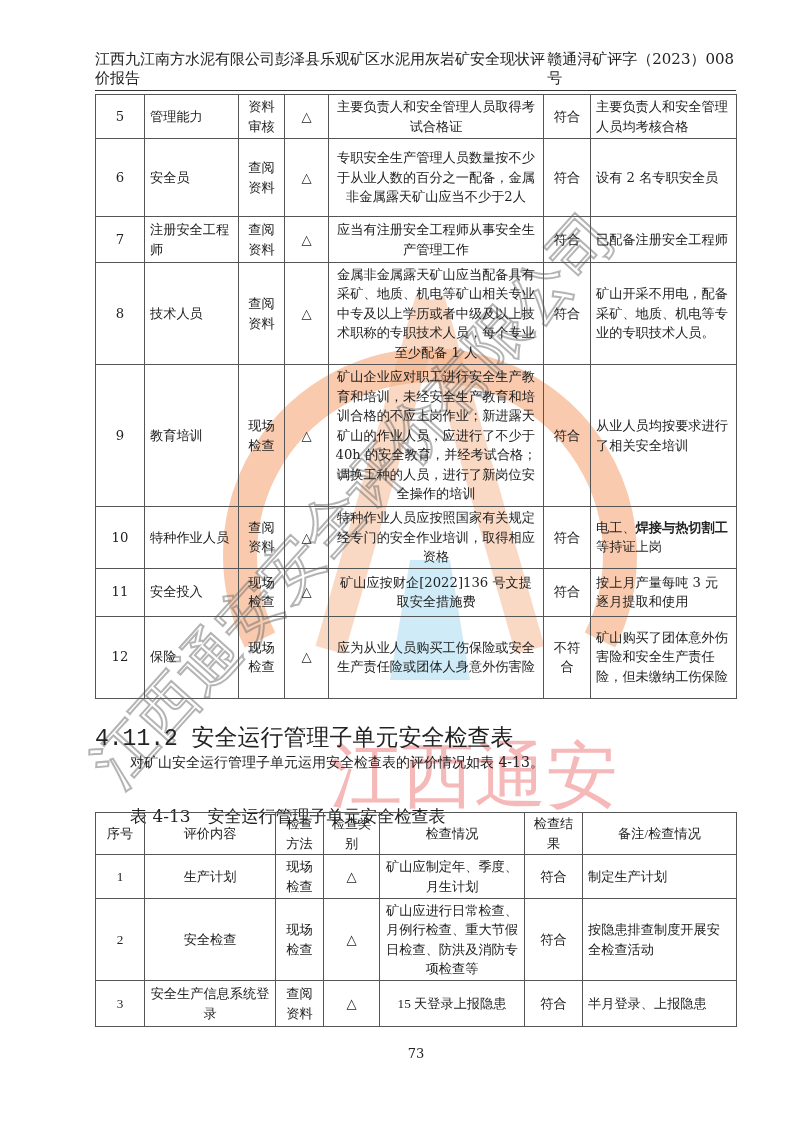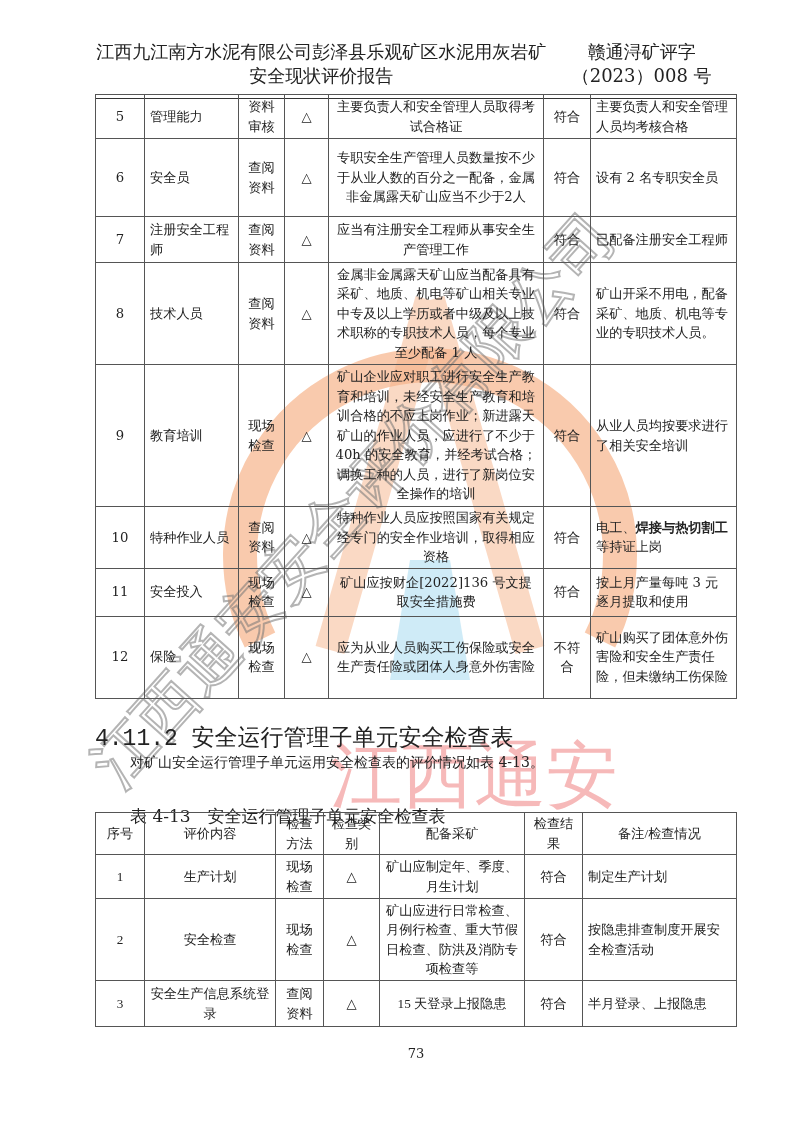--- a/index.html
+++ b/index.html
@@ -1,19 +1,19 @@
 <!DOCTYPE html>
 <html><head>
 <meta charset="utf-8">
 <style>
   html, body { margin:0; padding:0; background:#ffffff; }
   body { width:800px; height:1130px; position:relative; overflow:hidden;
          font-family: "DejaVu Serif", "Liberation Serif", serif; color:#222; }
   .header { position:absolute; left:95px; top:66px; width:641px; height:22px;
-            border-bottom:1px solid #333; font-size:18px; display:flex; justify-content:space-between; align-items:flex-end; padding-bottom:10px;text-align:center; }
+            border-bottom:1px solid #333; font-size:15px; display:flex; justify-content:space-between; align-items:flex-end; padding-bottom:2px; }
   table { border-collapse:collapse; position:absolute; left:95px; table-layout:fixed; }
   td { border:1.3px solid #555; font-size:13.2px; line-height:19.5px; padding:1px 5px; vertical-align:middle; }
   td.c { text-align:center; }
   td.l { text-align:left; }
   .bold { font-weight:bold; font-family:"DejaVu Sans","Liberation Sans",sans-serif; }
   .section-title { position:absolute; left:95px; top:722px; font-size:23px; font-family:Liberation Mono, monospace; }
   .para { position:absolute; left:130px; top:754px; font-size:14px; }
   .caption { position:absolute; left:130px; top:786px; font-size:17px;margin-top:19px; }
   .page-num { position:absolute; left:16px; width:800px; top:1046px; text-align:center; font-size:13px; }
   .wm { position:absolute; pointer-events:none; }
@@ -136,21 +136,21 @@
       <col style="width:145px">
       <col style="width:58px">
       <col style="width:154px">
     </colgroup>
   <thead id="t2head">
       <tr style="height: 42px;">
         <td class="c">序号</td>
         <td class="c">评价内容</td>
         <td class="c">检查方法</td>
         <td class="c">检查类别</td>
-        <td class="c">配备采矿</td>
+        <td class="c">检查情况</td>
         <td class="c">检查结果</td>
         <td class="c">备注/检查情况</td>
       </tr>
     </thead>
   <tbody id="t2body">
       <tr style="height: 44px;">
         <td class="c">1</td>
         <td class="c">生产计划</td>
         <td class="c">现场检查</td>
         <td class="c">△</td>

